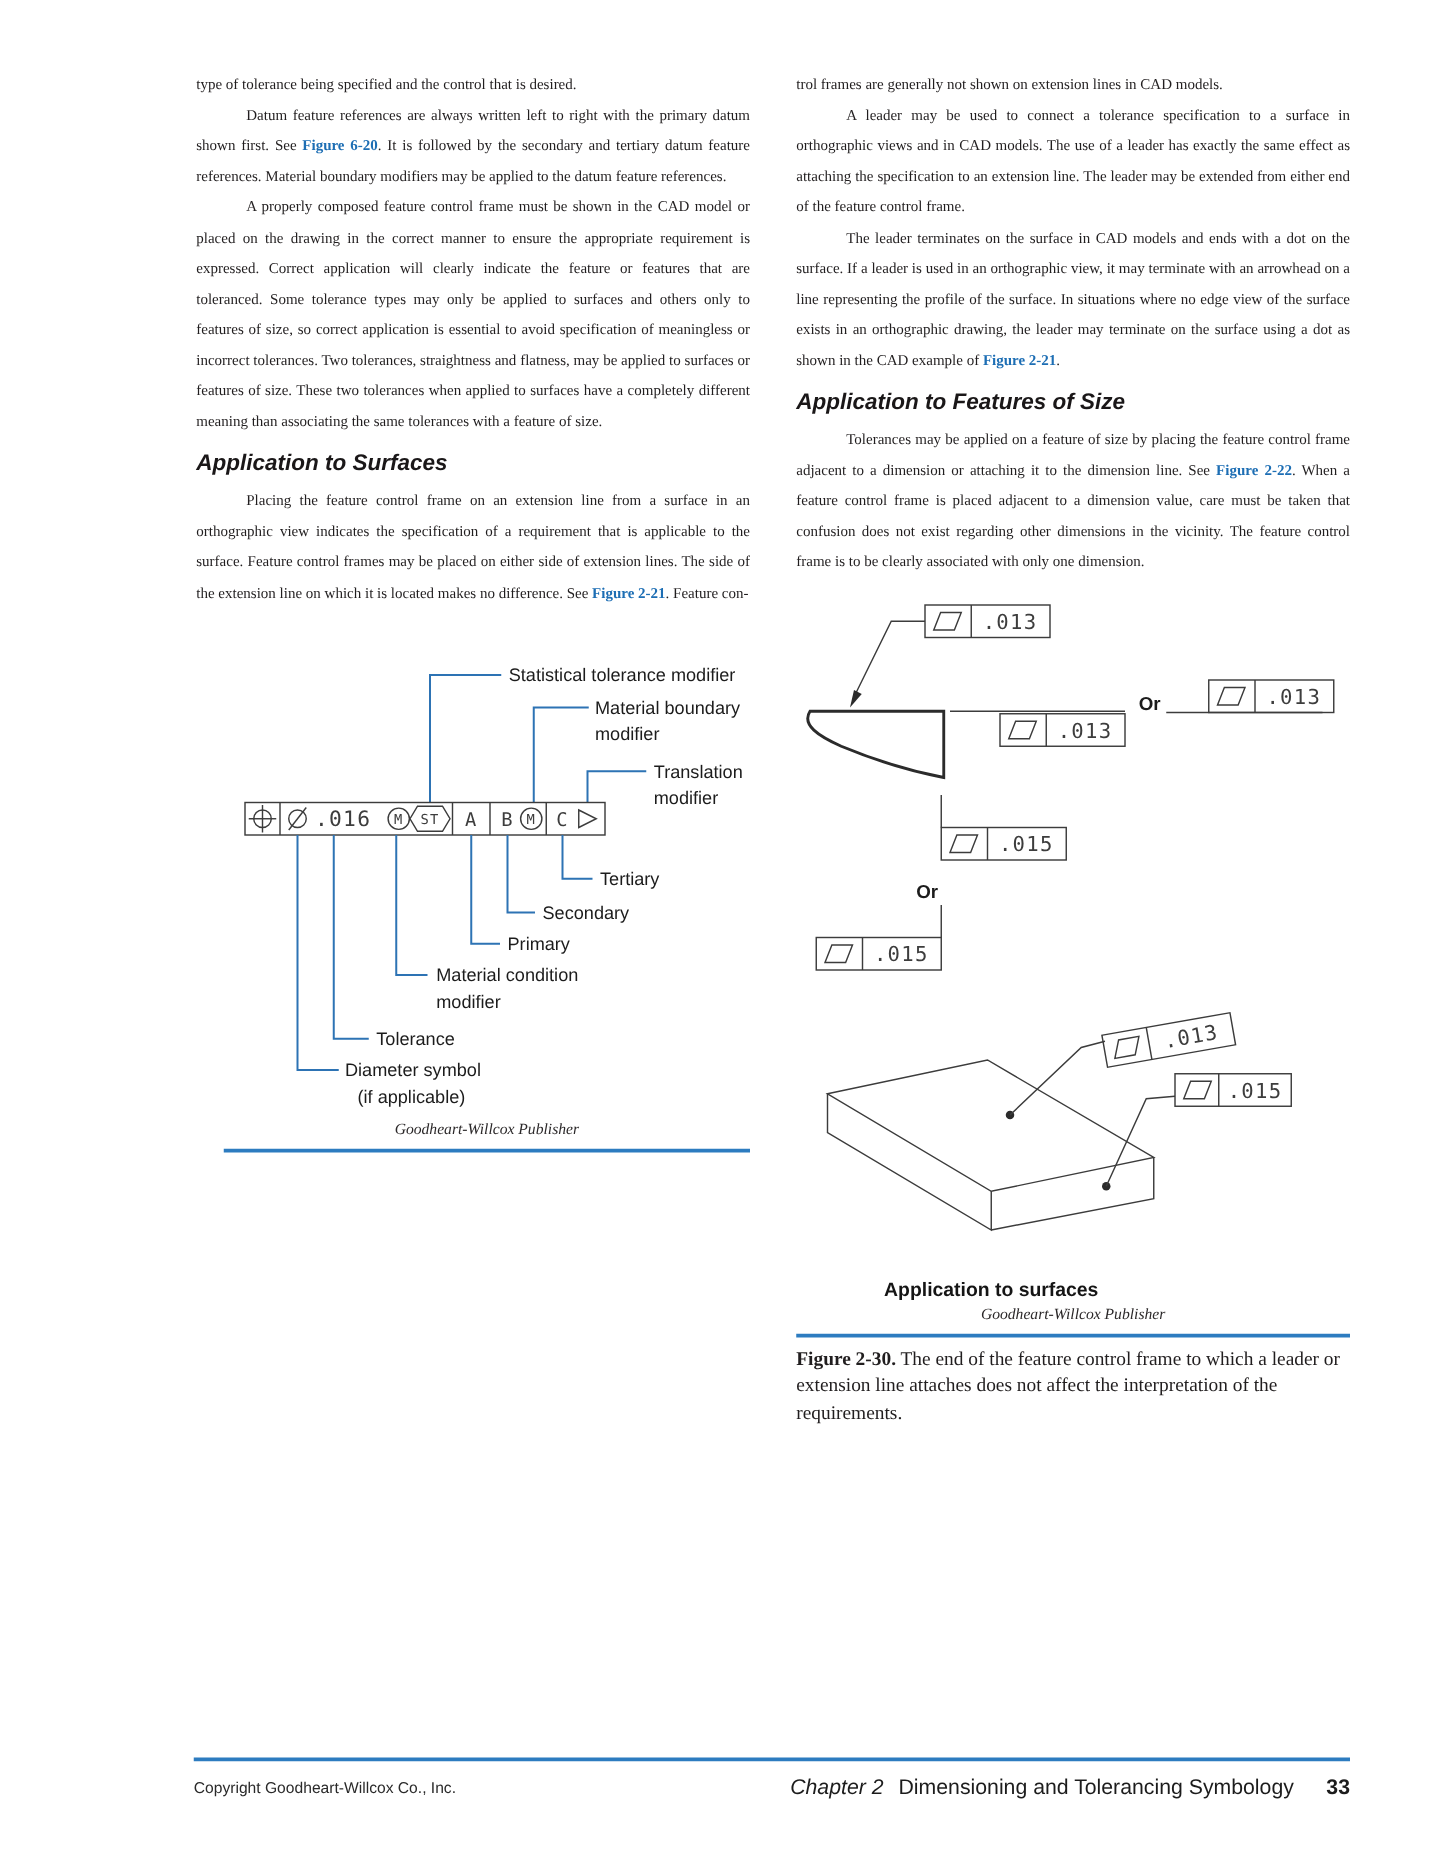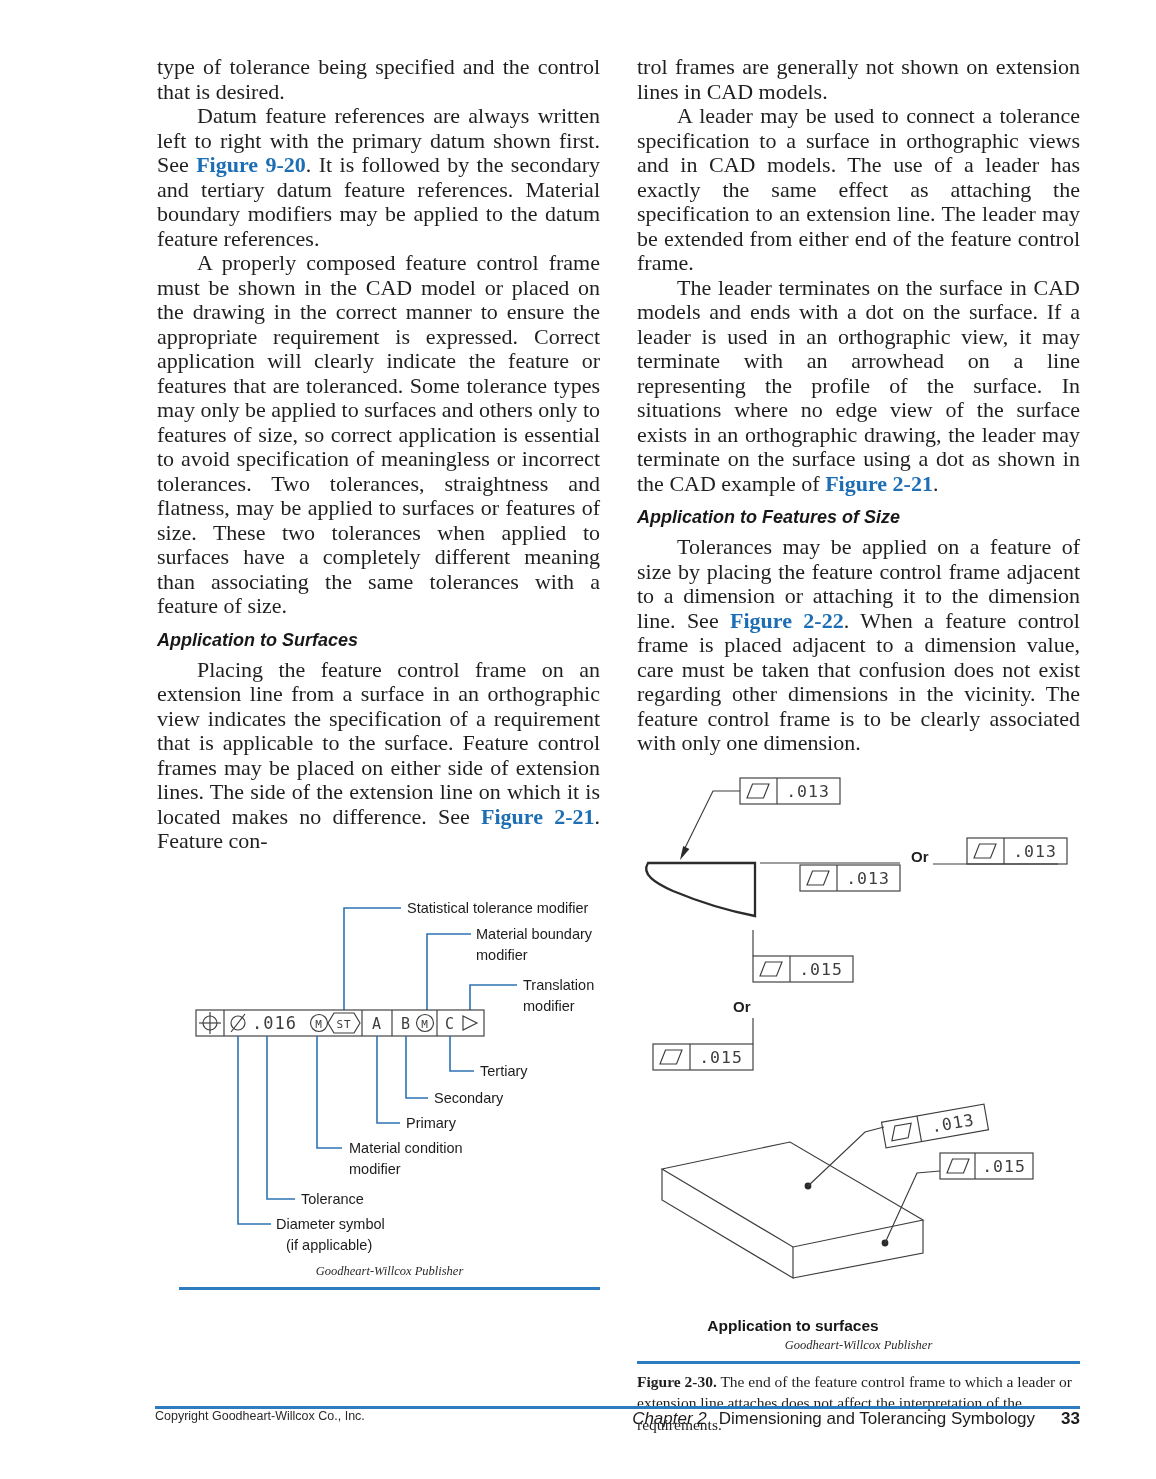--- a/index.html
+++ b/index.html
@@ -4,21 +4,21 @@
 <style>
   * { margin:0; padding:0; box-sizing:border-box; }
   html,body { width:1156px; height:1479px; background:#ffffff; overflow:hidden; position:relative; }
   body { font-family:"Liberation Serif", serif; color:#211e1f; }
 
   .page { position:absolute; left:0; top:0; width:1156px; height:1479px; }
   .columns { position:absolute; left:157px; top:55px; width:923px; display:flex; gap:37px; }
   .col { width:443px; }
 
   p.body-text {
-    font-size:22px; line-height:24.5px; text-align:justify;
+    font-size:12px; line-height:24.5px; text-align:justify;
     text-indent:40px; color:#211e1f;
   }
   p.no-indent { text-indent:0; }
 
   a.figref { color:#1d6eb4; font-weight:bold; text-decoration:none; cursor:pointer; }
 
   h2.section-heading {
     font-size:21px; line-height:26px; font-weight:bold; color:#1a1718;
     margin-top:13px; margin-bottom:7px; font-family:"Liberation Serif", serif;
   }
@@ -45,38 +45,38 @@
   .thick  { stroke:#2b2b2b; stroke-width:2.3;  fill:none; }
   .blue-ln{ stroke:#2d73b4; stroke-width:1.6;  fill:none; }
   .cadtxt { font-family:"DejaVu Sans Mono", monospace; fill:#3d3d3d; letter-spacing:1px; }
   .lbl    { font-family:"Liberation Sans", sans-serif; font-size:14.5px; fill:#1c1c1c; }
   .or-lbl { font-family:"Liberation Sans", sans-serif; font-size:15px; font-weight:600; fill:#1c1c1c; }
   .surf-lbl { font-family:"Liberation Sans", sans-serif; font-size:15.5px; font-weight:bold; fill:#151515; }
   .dot    { fill:#2b2b2b; stroke:none; }
 
   .footer {
     position:absolute; left:155px; top:1406px; width:925px;
-    border-top:3.5px solid #2d7cc0; padding-top:0;
-    display:flex; justify-content:space-between; align-items:flex-start;
+    border-top:3.5px solid #2d7cc0; padding-top:11px;
+    display:flex; justify-content:space-between; align-items:center;
     font-family:"Liberation Sans", sans-serif;
   }
   .footer .copyright { font-size:12.5px; color:#2a2a2a; }
   .footer .right { font-size:17px; color:#1c1c1c; display:flex; align-items:baseline; }
   .footer .chapter { font-style:italic; margin-right:12px; }
   .footer .pagenum { font-weight:bold; margin-left:26px; }
 </style>
 </head>
 <body>
 
 <div class="page">
   <div class="columns">
 
     <div class="col">
       <p class="body-text no-indent">type of tolerance being specified and the control that is desired.</p>
-      <p class="body-text"><span>Datum feature references are always written left to right with the primary datum shown first. See </span><a class="figref">Figure 9-20</a><span>. It is followed by the secondary and tertiary datum feature references. Material boundary modifiers may be applied to the datum feature references.</span></p>
+      <p class="body-text"><span>Datum feature references are always written left to right with the primary datum shown first. See </span><a class="figref">Figure 6-20</a><span>. It is followed by the secondary and tertiary datum feature references. Material boundary modifiers may be applied to the datum feature references.</span></p>
 
       <p class="body-text">A properly composed feature control frame must be shown in the CAD model or placed on the drawing in the correct manner to ensure the appropriate requirement is expressed. Correct application will clearly indicate the feature or features that are toleranced. Some tolerance types may only be applied to surfaces and others only to features of size, so correct application is essential to avoid specification of meaningless or incorrect tolerances. Two tolerances, straightness and flatness, may be applied to surfaces or features of size. These two tolerances when applied to surfaces have a completely different meaning than associating the same tolerances with a feature of size.</p>
 
       <h3 class="subsection-heading">Application to Surfaces</h3>
       <p class="body-text"><span>Placing the feature control frame on an extension line from a surface in an orthographic view indicates the specification of a requirement that is applicable to the surface. Feature control frames may be placed on either side of extension lines. The side of the extension line on which it is located makes no difference. See </span><a class="figref">Figure 2-21</a><span>. Feature con-</span></p>
 
       <figure class="fig-left">
         <svg width="455" height="375" viewBox="0 0 455 375">
 
           <polyline class="blue-ln" points="165,124 165,22 222,22"></polyline>

